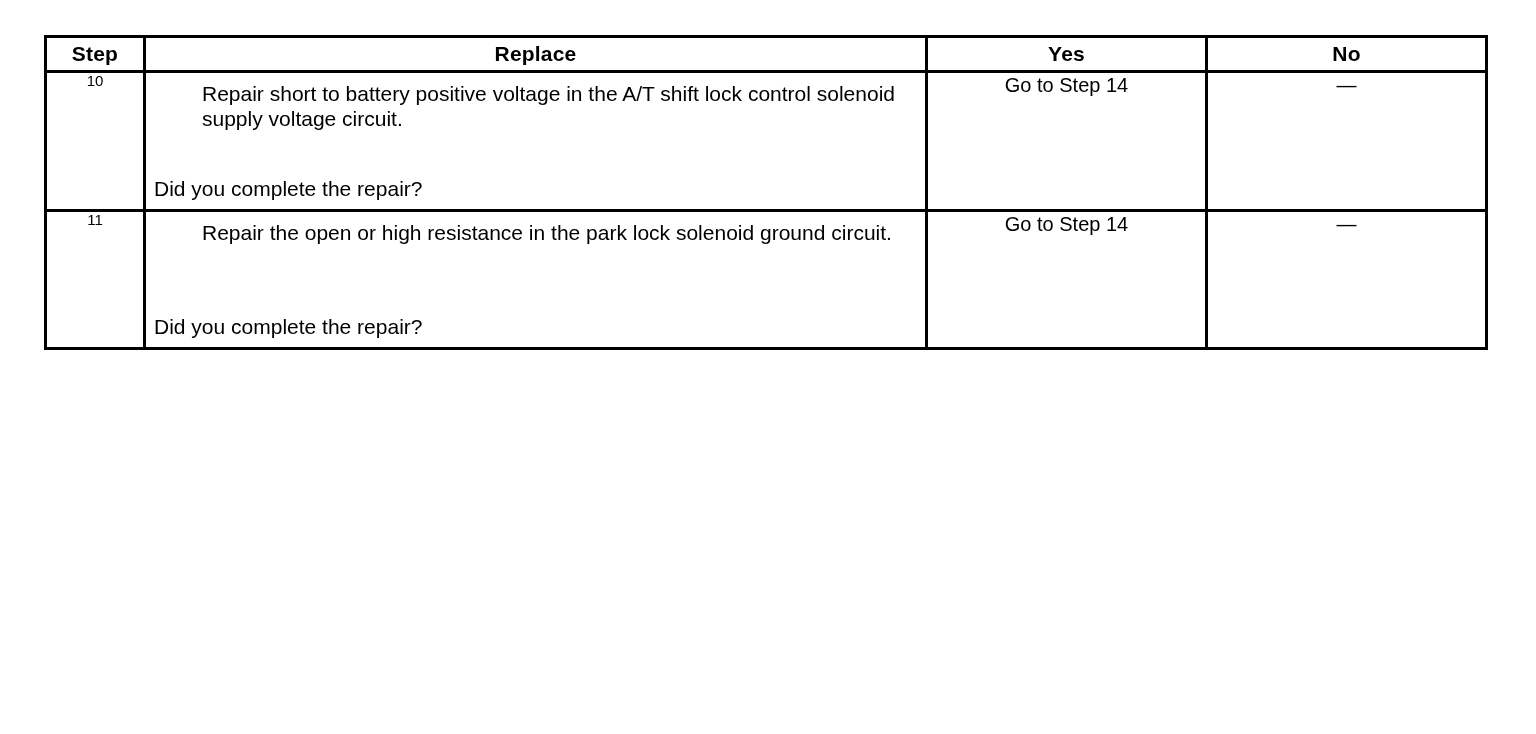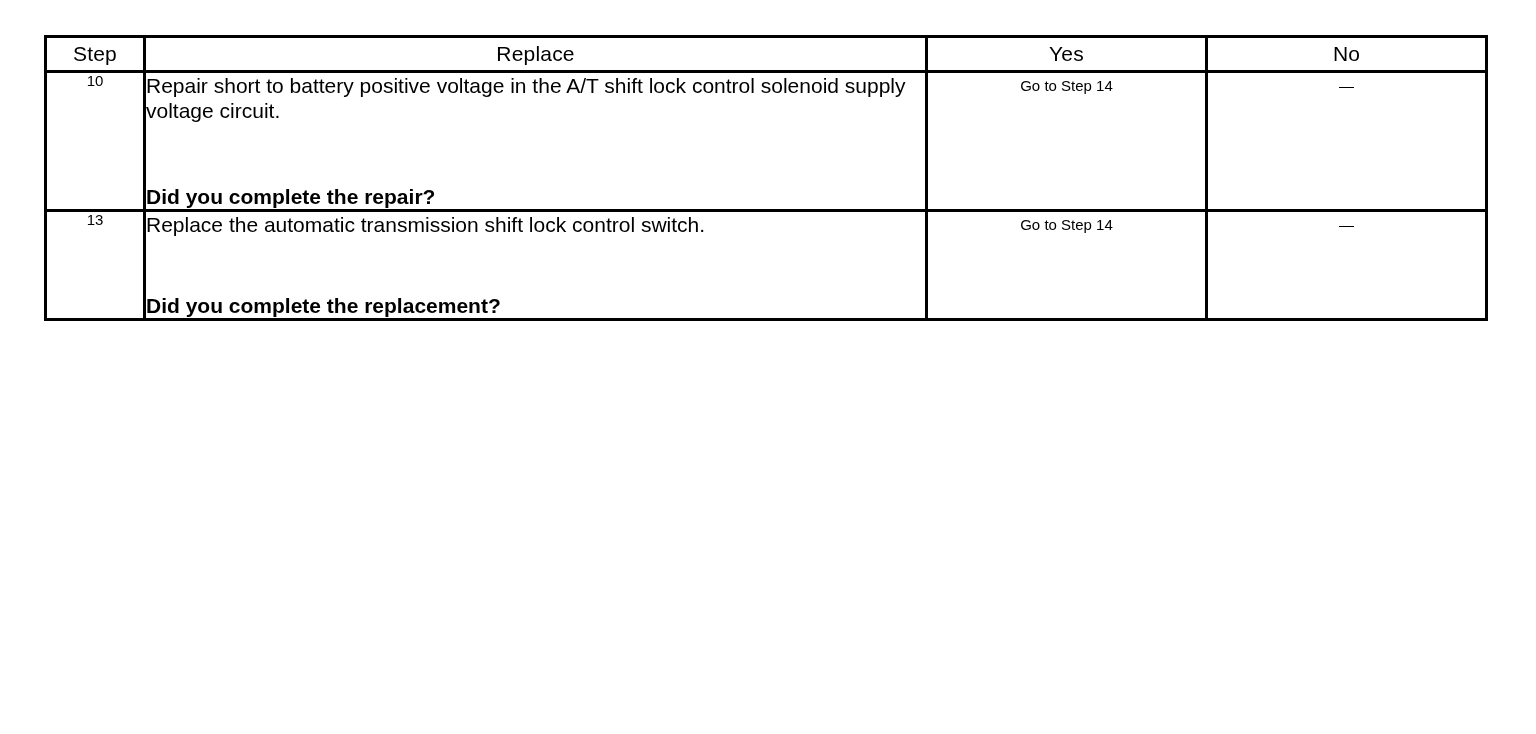--- a/index.html
+++ b/index.html
@@ -47,21 +47,21 @@
     border: 3px solid #000000;
     padding: 0;
     vertical-align: top;
     background: #ffffff;
   }
 
   
   table.diag thead th {
     height: 32px;
     font-size: 21px;
-    font-weight: normal;
+    font-weight: bold;
     text-align: center;
     vertical-align: middle;
     line-height: 32px;
     letter-spacing: 0.2px;
   }
 
   
   .cell-step {
     text-align: center;
     vertical-align: middle;
@@ -83,28 +83,28 @@
     box-sizing: border-box;
   }
 
   .action-stmt,
   .action-q {
     font-size: 21px;
     line-height: 25px;
     white-space: normal;
   }
 
-  .action-stmt { margin: 0; }
-  .action-q    { margin: 0; font-weight: bold; }
+  .action-stmt { margin: 8px; padding-left: 48px; }
+  .action-q    { margin: 8px; }
 
   .cell-yes,
   .cell-no {
     text-align: center;
     vertical-align: bottom;
-    font-size: 15px;
+    font-size: 20px;
     line-height: 25px;
     padding: 0 6px 8px 6px;
   }
 
   .answer-text {
     display: block;
   }
 
   
   tr.r-10 td { height: 136px; }
@@ -147,36 +147,36 @@
             </div>
           </td>
           <td class="cell-yes">
             <span class="answer-text">Go to Step 14</span>
           </td>
           <td class="cell-no">
             <span class="answer-text">—</span>
           </td>
         </tr>
 
-
-
-        <tr class="r-13">
-          <td class="cell-step">13</td>
+        <tr class="r-11">
+          <td class="cell-step">11</td>
           <td class="cell-action">
             <div class="action-inner">
-              <p class="action-stmt">Replace the automatic transmission shift lock control switch.</p>
-              <p class="action-q">Did you complete the replacement?</p>
+              <p class="action-stmt">Repair the open or high resistance in the park lock solenoid ground circuit.</p>
+              <p class="action-q">Did you complete the repair?</p>
             </div>
           </td>
           <td class="cell-yes">
             <span class="answer-text">Go to Step 14</span>
           </td>
           <td class="cell-no">
             <span class="answer-text">—</span>
           </td>
         </tr>
 
 
+
+
       </tbody>
     </table>
   </div>
 
 </div>
 
 </body></html>

